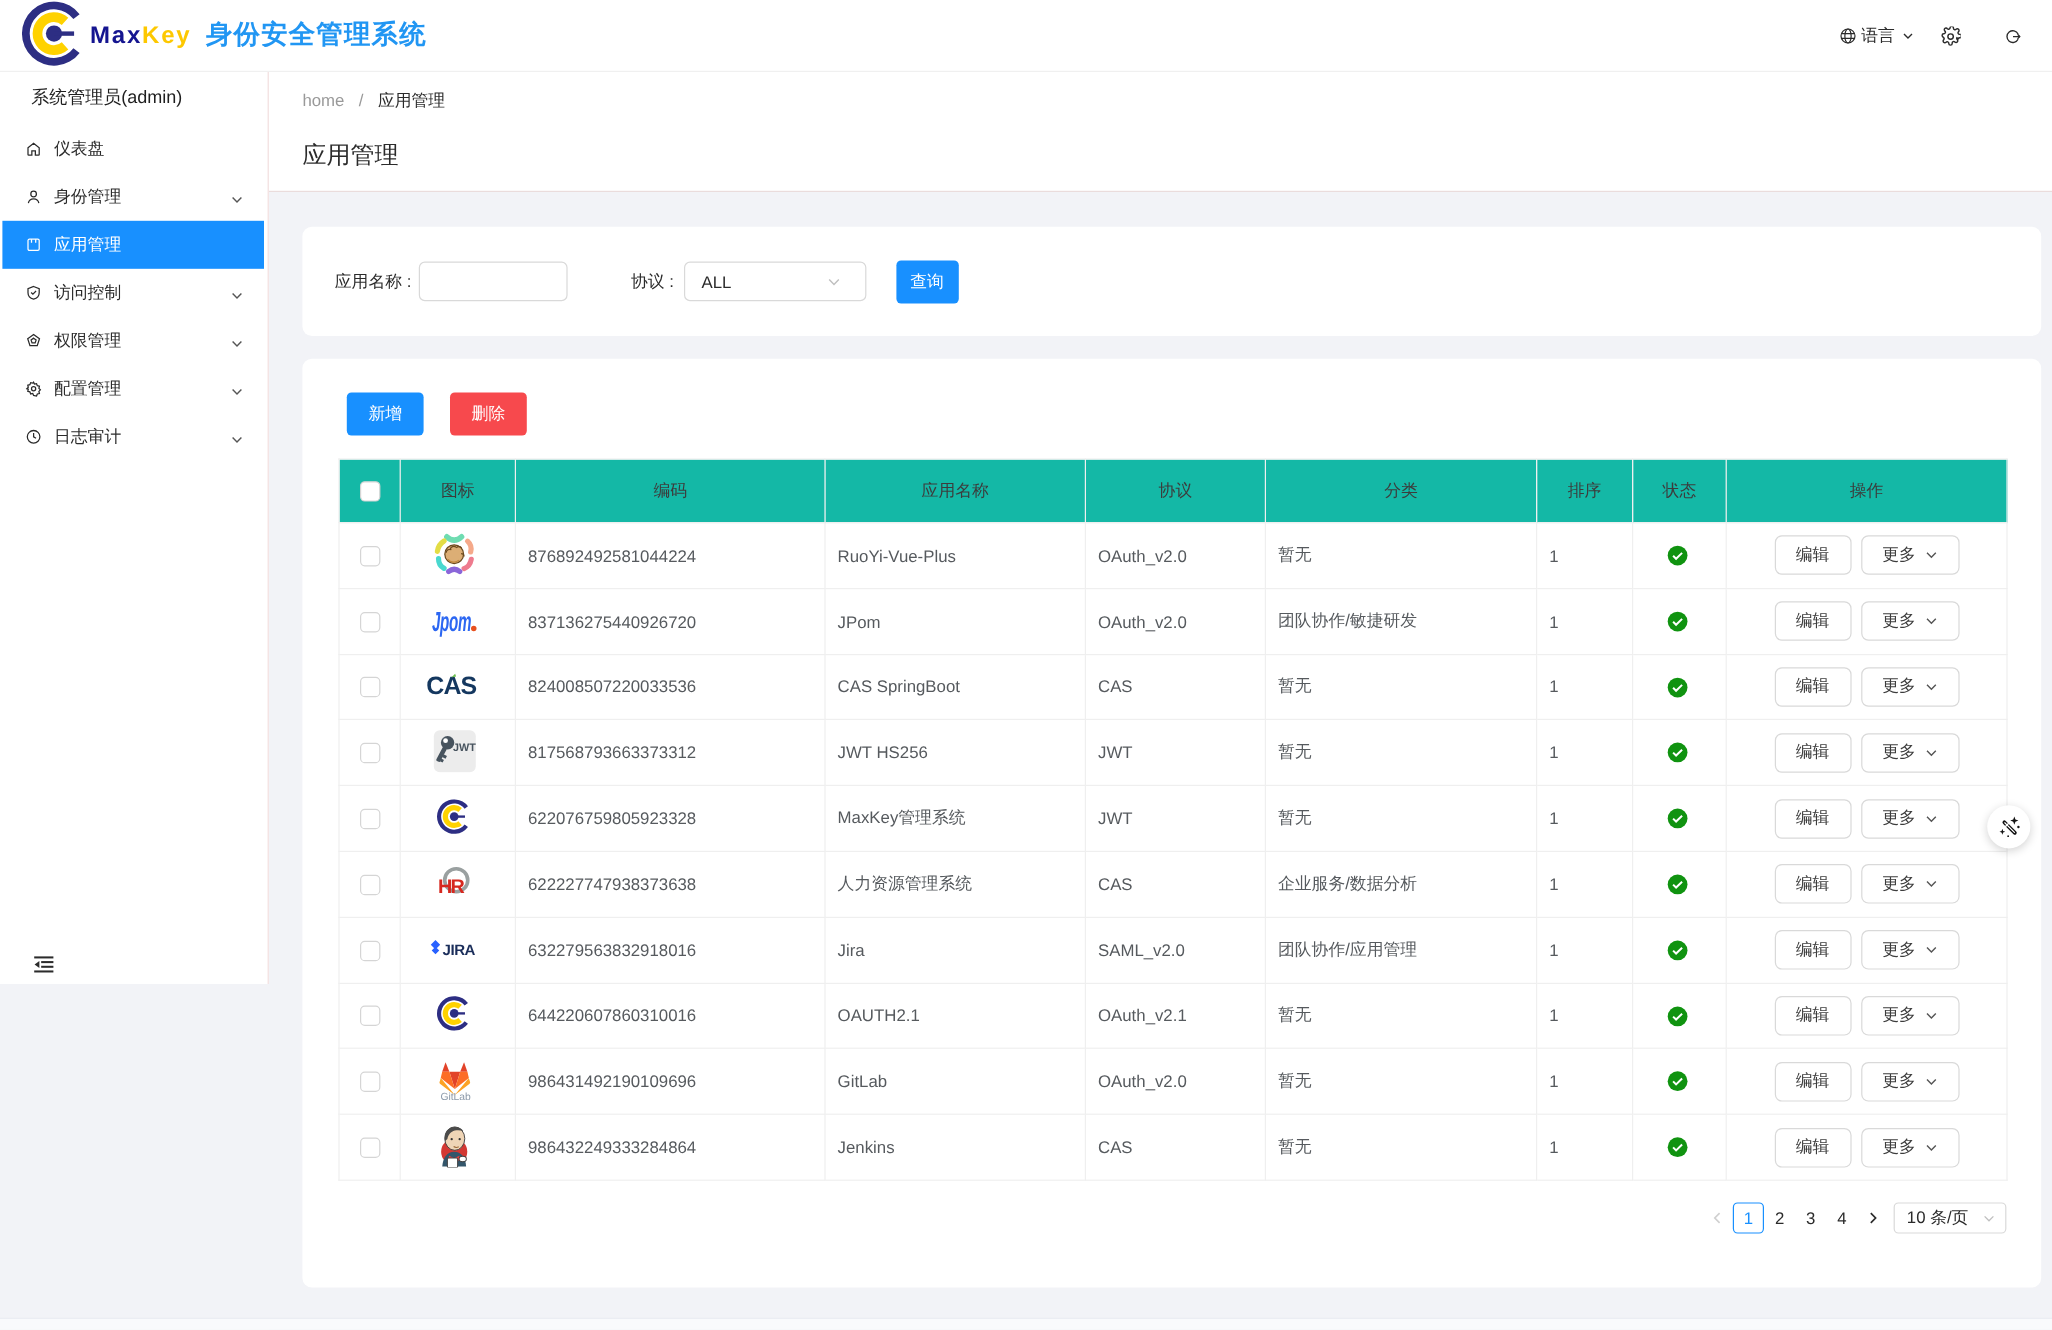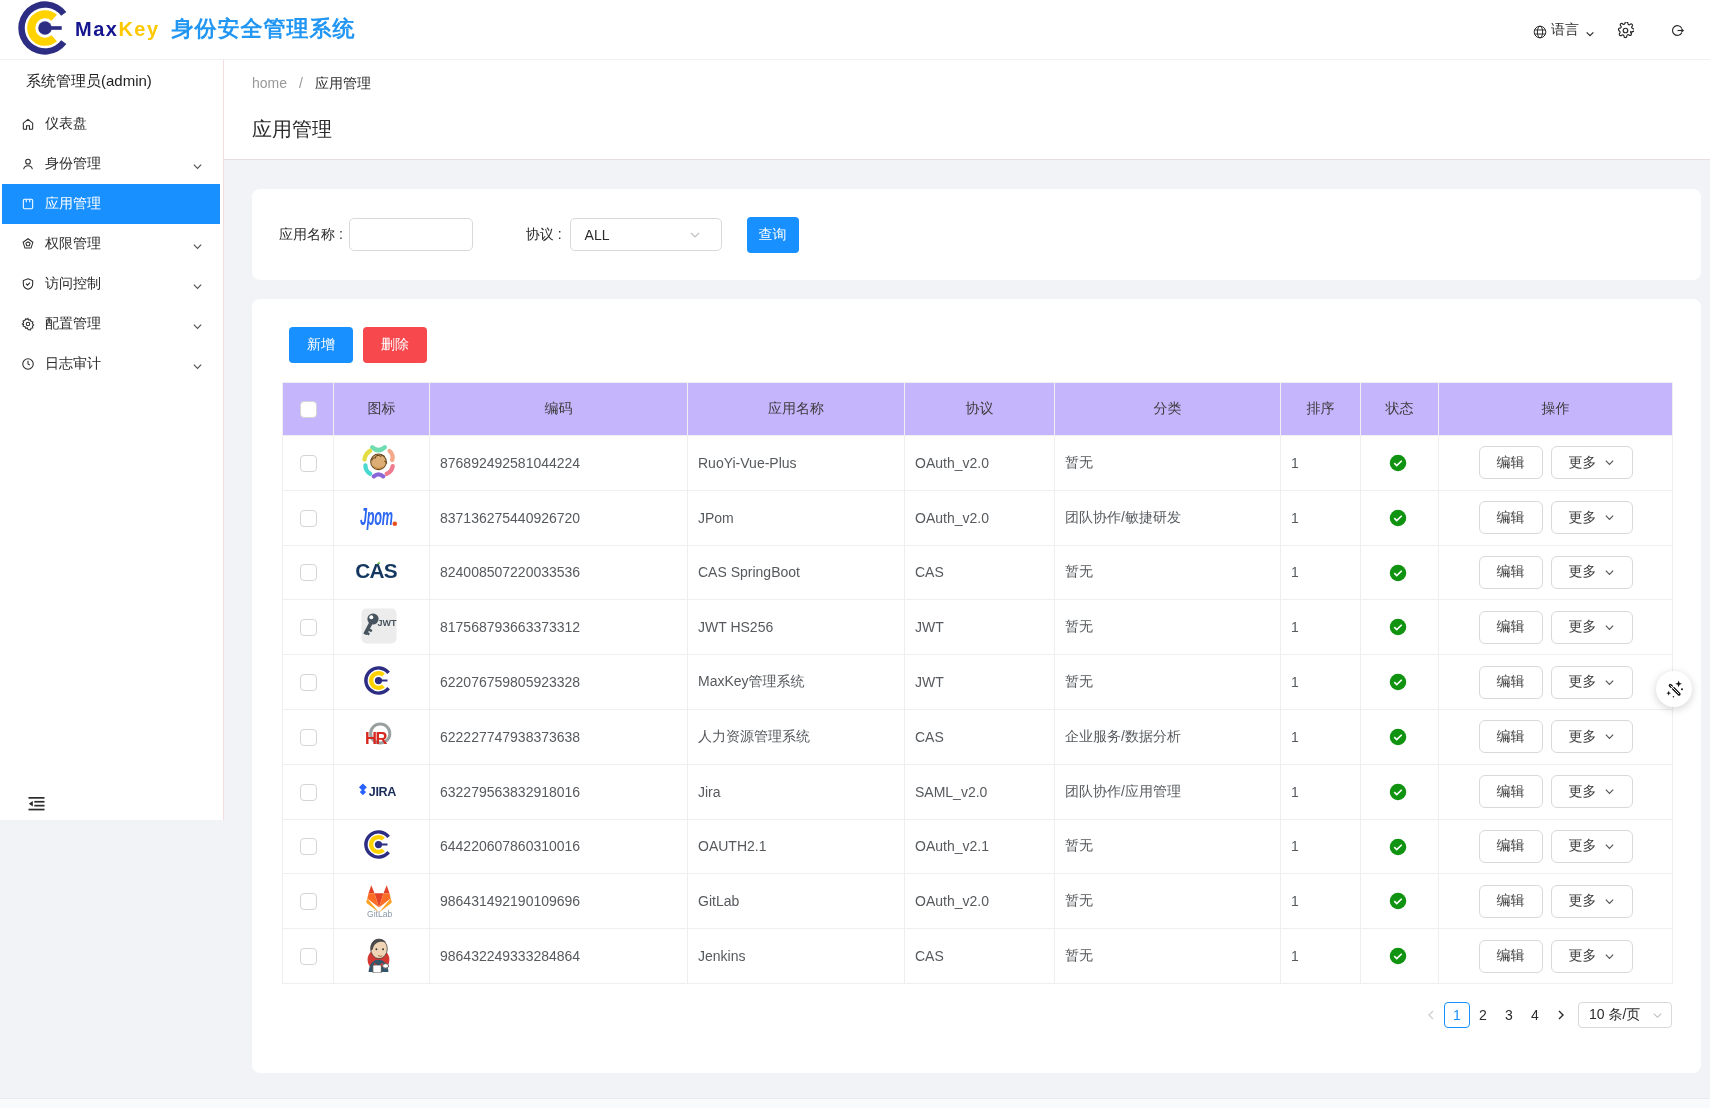--- a/index.html
+++ b/index.html
@@ -7,21 +7,21 @@
 body { position:relative; background:#f2f3f7; }
 
 
 .header { position:absolute; left:0; top:0; width:1710px; height:60px; background:#fff; border-bottom:1px solid #f0f0f0; z-index:20; }
 .logo-wrap { position:absolute; left:18px; top:1px; width:54px; height:54px; }
 .brand { position:absolute; left:75px; top:0; height:75px; line-height:58px; font-size:20px; font-weight:bold; letter-spacing:1.5px; white-space:nowrap; }
 .brand .mx { color:#151590; }
 .brand .ky { color:#fdc800; }
 .brand .cn { color:#2196f3; font-size:22px; letter-spacing:1px; margin-left:12px; }
 .hdr-right { position:absolute; right:26px; top:0; height:60px; display:flex; align-items:center; color:#2b2b2b; }
-.lang { display:flex; align-items:flex-end; font-size:14px; }
+.lang { display:flex; align-items:center; font-size:14px; }
 .hdr-ic { display:flex; align-items:center; }
 
 
 .sider { position:absolute; left:0; top:60px; width:224px; height:760px; background:#fff; border-right:1px solid #f2dede; z-index:10; }
 .admin { position:absolute; left:26px; top:12px; font-size:15px; font-weight:normal; color:#1f1f1f; }
 .menu { position:absolute; left:0; top:44px; width:220px; }
 .mi { position:relative; height:40px; display:flex; align-items:center; padding-left:21px; color:#2b2b2b; font-size:14px; }
 .mi .mic { width:14px; height:14px; margin-right:10px; flex:none; display:flex; align-items:center; }
 .mi.sel { background:#1890ff; color:#fff; margin-left:2px; padding-left:19px; }
 .mi .chev { position:absolute; right:17px; top:15px; }
@@ -38,26 +38,26 @@
 .card1 { position:absolute; left:28px; top:129px; width:1449px; height:91px; background:#fff; border-radius:8px; }
 .frow { position:absolute; left:0; top:29px; width:100%; height:33px; display:flex; align-items:center; }
 .flabel { font-size:14px; color:#2b2b2b; }
 .inp { width:124px; height:33px; border:1px solid #d9d9d9; border-radius:5px; background:#fff; }
 .sel-box { width:152px; height:33px; border:1px solid #d9d9d9; border-radius:5px; background:#fff; display:flex; align-items:center; justify-content:space-between; padding:0 20px 0 14px; font-size:14px; color:#2b2b2b; }
 .btn { height:36px; border-radius:4px; font-size:14px; color:#fff; display:flex; align-items:center; justify-content:center; }
 .btn.blue { background:#1890ff; }
 .btn.red { background:#f7494d; }
 
 .card2 { position:absolute; left:28px; top:239px; width:1449px; height:774px; background:#fff; border-radius:8px; }
-.toolbar { position:absolute; left:37px; top:28px; display:flex; gap:10px; }
+.toolbar { position:absolute; left:37px; top:28px; display:flex; gap:22px; }
 .toolbar .btn { width:64px; }
 
 
 table.grid { position:absolute; left:30px; top:83px; width:1390px; border-collapse:collapse; table-layout:fixed; }
-.grid th { background:#c4b5fd; height:53px; font-weight:400; font-size:14px; color:#3c3c3c; border:1px solid #efefef; text-align:center; }
+.grid th { background:#14b8a6; height:53px; font-weight:400; font-size:14px; color:#3c3c3c; border:1px solid #efefef; text-align:center; }
 .grid td { height:54.8px; font-size:14px; color:#565a5e; border:1px solid #efefef; padding:0 0 0 10px; background:#fff; }
 .grid td.cc { text-align:center; padding:0; }
 .grid td.ic svg { position:relative; left:-3px; }
 .cb { display:inline-block; width:17px; height:17px; border:1px solid #d5d5d5; border-radius:4px; background:#fff; vertical-align:middle; }
 .stat { display:inline-block; vertical-align:middle; position:relative; left:-2px; }
 .ops { display:flex; align-items:center; justify-content:center; gap:8px; }
 .obtn { height:33px; border:1px solid #d9d9d9; border-radius:6px; background:#fff; color:#3c3c3c; font-size:14px; display:flex; align-items:center; justify-content:center; }
 .obtn.edit { width:64px; }
 .obtn.more { width:82px; gap:7px; }
 
@@ -492,37 +492,37 @@
           <svg viewBox="0 0 24 24" width="14" height="14" fill="none" stroke="#fff" stroke-width="1.8">
             <rect x="4" y="4" width="16" height="16" rx="2"></rect>
             <path d="M9 4v5M15 4v5"></path>
           </svg>
         </span>
         <span>应用管理</span>
       </div>
       <div class="mi">
         <span class="mic">
           <svg viewBox="0 0 24 24" width="14" height="14" fill="none" stroke="#2b2b2b" stroke-width="1.8">
-            <path d="M12 3l8.4 6.1-3.2 9.9H6.8L3.6 9.1z"></path>
-            <path d="M12 8.2l3.6 2.6-1.4 4.2h-4.4l-1.4-4.2z"></path>
-          </svg>
-        </span>
-        <span>权限管理</span>
+            <path d="M12 3l8 3v6c0 5-3.5 8-8 9-4.5-1-8-4-8-9V6z"></path>
+            <path d="M8.5 11.5l2.5 2.5 4.5-4.5"></path>
+          </svg>
+        </span>
+        <span>访问控制</span>
         <span class="chev"><svg width="11" height="11" viewBox="0 0 12 12">
             <path d="M2 4l4 4 4-4" stroke="#555" stroke-width="1.3" fill="none"></path>
           </svg></span>
       </div>
       <div class="mi">
         <span class="mic">
           <svg viewBox="0 0 24 24" width="14" height="14" fill="none" stroke="#2b2b2b" stroke-width="1.8">
-            <path d="M12 3l8 3v6c0 5-3.5 8-8 9-4.5-1-8-4-8-9V6z"></path>
-            <path d="M8.5 11.5l2.5 2.5 4.5-4.5"></path>
-          </svg>
-        </span>
-        <span>访问控制</span>
+            <path d="M12 3l8.4 6.1-3.2 9.9H6.8L3.6 9.1z"></path>
+            <path d="M12 8.2l3.6 2.6-1.4 4.2h-4.4l-1.4-4.2z"></path>
+          </svg>
+        </span>
+        <span>权限管理</span>
         <span class="chev"><svg width="11" height="11" viewBox="0 0 12 12">
             <path d="M2 4l4 4 4-4" stroke="#555" stroke-width="1.3" fill="none"></path>
           </svg></span>
       </div>
       <div class="mi">
         <span class="mic">
           <svg viewBox="0 0 24 24" width="14" height="14" fill="none" stroke="#2b2b2b" stroke-width="1.8">
             <circle cx="12" cy="12" r="3"></circle>
             <path d="M12 2.5l1.2 2.8 3-.6 1.1 2.9 3 .7-.7 3 2.1 2.2-2.1 2.2.7 3-3 .7-1.1 2.9-3-.6L12 21.5l-1.2-2.8-3 .6-1.1-2.9-3-.7.7-3L2.3 12l2.1-2.2-.7-3 3-.7 1.1-2.9 3 .6z"></path>
           </svg>

